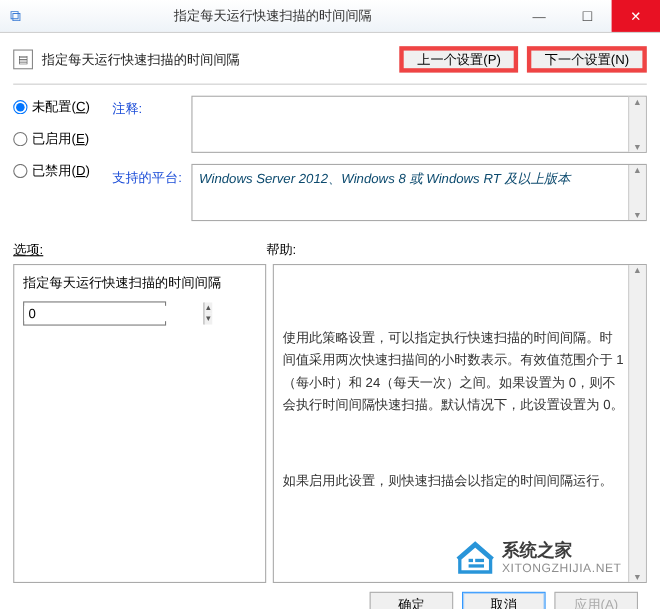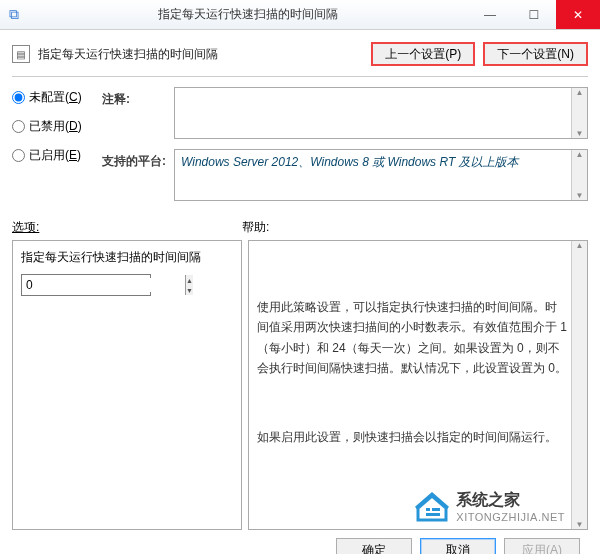--- a/index.html
+++ b/index.html
@@ -7,29 +7,29 @@
   .titlebar { height: 30px; background: linear-gradient(#fff,#eef3f8); border-bottom: 1px solid #d0d0d0; display: flex; align-items: center; }
   .titlebar .tb-icon { width: 28px; text-align: center; color: #3a7bd5; font-size: 14px; }
   .titlebar .tb-title { flex: 1; text-align: center; color: #333; }
   .winbtns { display: flex; height: 100%; }
   .winbtn { width: 44px; display:flex; align-items:center; justify-content:center; color:#555; }
   .winbtn.close { background:#e81123; color:#fff; }
   .content { padding: 8px 12px 4px 12px; }
   .header-row { display:flex; align-items:center; gap:8px; padding: 4px 0 10px 0; border-bottom: 1px solid #ccc; }
   .hdr-icon { width:18px; height:18px; border:1px solid #888; display:flex; align-items:center; justify-content:center; color:#555; font-size:10px;}
   .hdr-title { flex:1; color:#222; }
-  .navbtn { height:24px; padding:0 12px; background:#f0f0f0; border:2px solid #ef4444; cursor:pointer; }
+  .navbtn { height:24px; padding:0 12px; background:#f0f0f0; border:4px solid #ef4444; cursor:pointer; }
   .config-area { display:flex; padding-top:10px; }
   .radios { width:90px; display:flex; flex-direction:column; gap:12px; padding-top:2px;}
   .radio-item { display:flex; align-items:center; gap:4px; }
   .radio-item input { margin:0; }
   .radio-item span u { text-decoration: underline; }
   .fields { flex:1; }
   .field-row { display:flex; gap:8px; margin-bottom:10px; }
-  .field-label { width:64px; padding-top:4px; color:#404040;font-weight:bold; }
+  .field-label { width:64px; padding-top:4px; color:#1d4ed8; }
   .field-box { flex:1; height:52px; border:1px solid #aaa; background:#fff; position:relative; display:flex; }
   .field-text { flex:1; padding:4px 6px; color:#0c4a6e;font-style:italic; }
   .field-scroll { width:16px; border-left:1px solid #ccc; background:#f0f0f0; display:flex; flex-direction:column; justify-content:space-between; align-items:center; }
   .field-scroll span { font-size:8px; color:#888; }
   .mid-labels { display:flex; margin-top:8px; }
   .mid-labels .left-lbl { width:230px;text-decoration:underline; }
   .panels { display:flex; gap:6px; margin-top:4px; }
   .panel { border:1px solid #aaa; background:#fff; }
   .panel-left { width:230px; height:290px; padding:8px; }
   .panel-left .opt-label { margin-bottom:8px; }
@@ -76,25 +76,25 @@
   </div>
 
   <div class="config-area">
     <div class="radios">
       <label class="radio-item">
         <input type="radio" name="state" checked="" style="">
         <span>未配置(<u>C</u>)</span>
       </label>
       <label class="radio-item">
         <input type="radio" name="state" style="">
-        <span>已禁用(<u>D</u>)</span>
+        <span>已启用(<u>E</u>)</span>
       </label>
       <label class="radio-item">
         <input type="radio" name="state" style="">
-        <span>已启用(<u>E</u>)</span>
+        <span>已禁用(<u>D</u>)</span>
       </label>
     </div>
     <div class="fields">
       <div class="field-row">
         <div class="field-label">注释:</div>
         <div class="field-box">
           <div class="field-text"></div>
           <div class="field-scroll">
               <span>▲</span>
               <span>▼</span>

